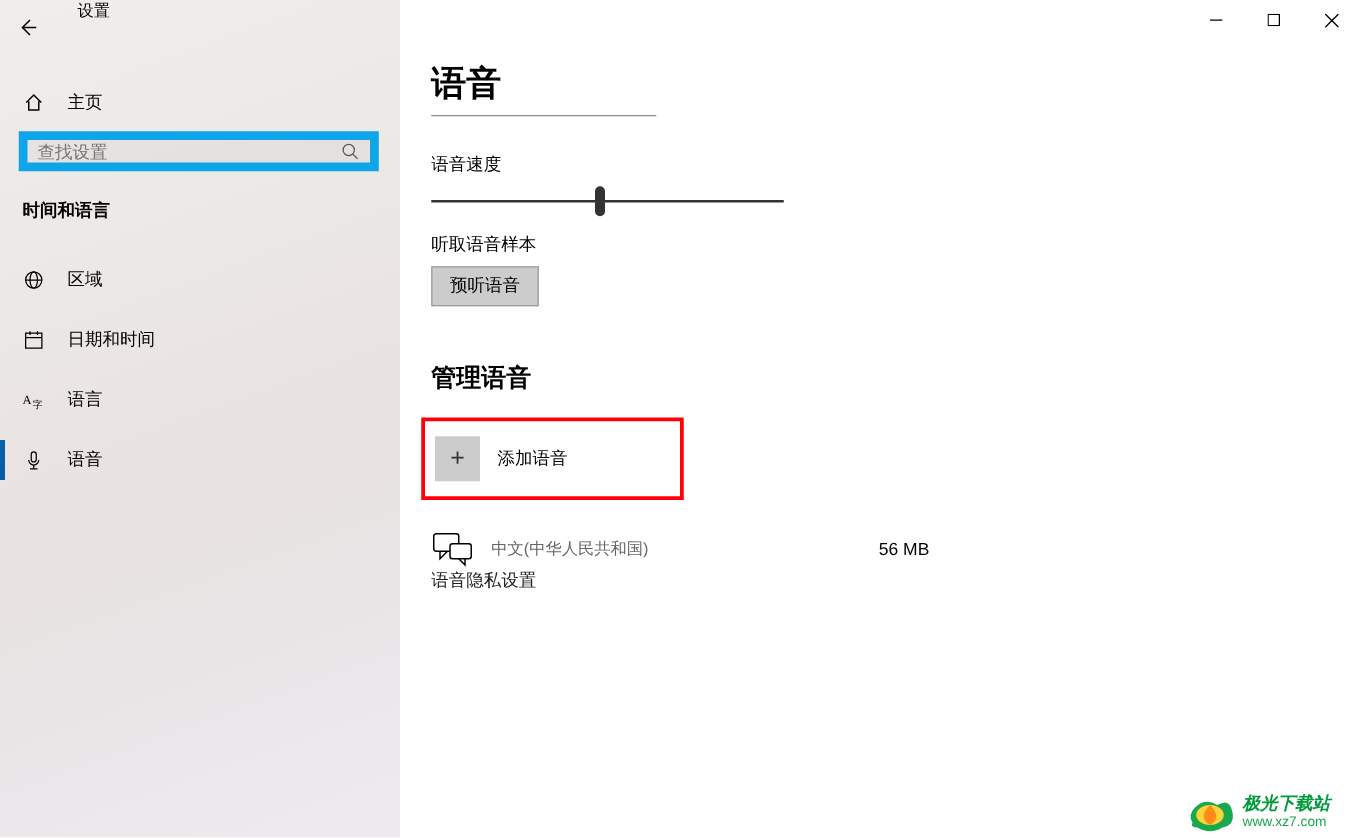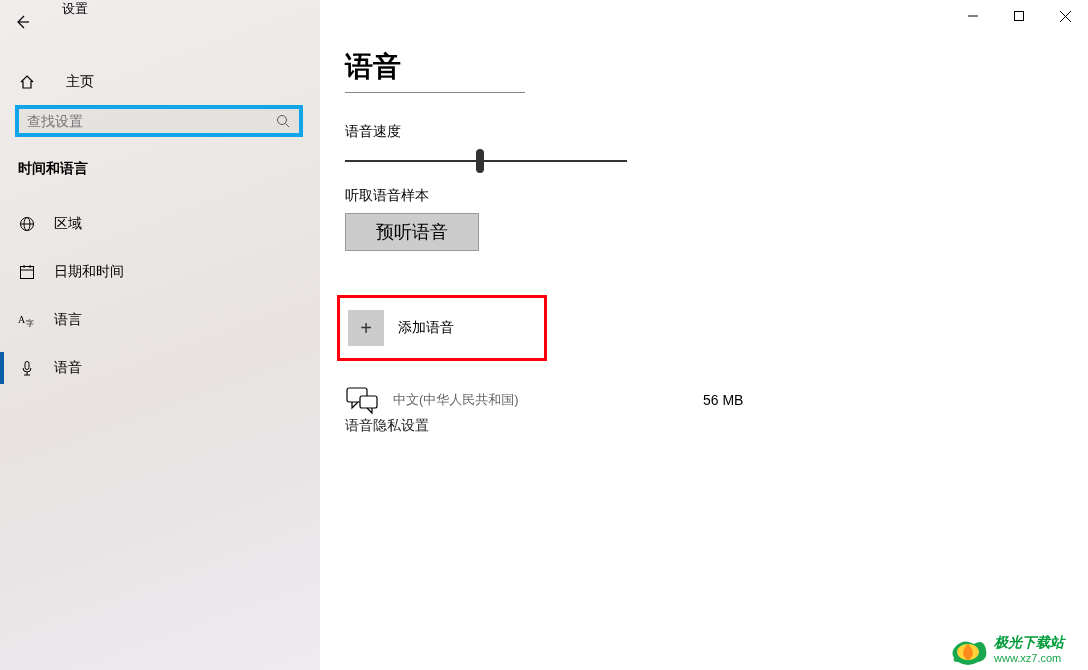--- a/index.html
+++ b/index.html
@@ -56,34 +56,34 @@
     color: #000;
   }
   .winctrl .close { font-size: 13px; }
 
   .home-row {
     position: absolute;
     left: 18px;
     top: 64px;
     display: flex;
     align-items: center;
-    gap: 30px;
+    gap: 18px;
     height: 36px;
     width: 280px;
   }
   .home-row .icon { width: 18px; display:flex; align-items:center; justify-content:center; }
   .home-row .label { font-size: 14px; }
 
   .search-box {
     position: absolute;
     left: 15px;
     top: 105px;
     width: 288px;
     height: 32px;
-    border: 4px solid #0ea5e9;
+    border: 7px solid #0ea5e9;
     background: rgba(0,0,0,0.03);
     display: flex;
     align-items: center;
     padding: 0 8px;
   }
   .search-box input {
     flex: 1;
     border: none;
     background: transparent;
     outline: none;
@@ -168,22 +168,22 @@
     width: 8px;
     height: 24px;
     background: #333;
     border-radius: 4px;
     transform: translate(-50%, -50%);
   }
   .preview-btn {
     display: inline-block;
     background: #ccc;
     border: 1px solid #999;
-    padding: 6px 30px;
-    font-size: 18px;
+    padding: 6px 14px;
+    font-size: 14px;
     margin-bottom: 44px;
   }
   .section-heading {
     font-size: 20px;
     font-weight: 600;
     margin-bottom: 18px;
   }
   .highlight-box {
     border: 3px solid #ff0008;
     width: 210px;
@@ -359,20 +359,21 @@
 
   <div class="setting-label">语音速度</div>
   <div class="slider-wrap">
     <div class="slider-track"></div>
     <div class="slider-thumb"></div>
   </div>
 
   <div class="setting-label">听取语音样本</div>
   <div class="preview-btn">预听语音</div>
 
+  <div class="section-heading">管理语音</div>
 
   <div class="highlight-box">
     <div class="add-voice">
       <div class="plus-tile">+</div>
       <span>添加语音</span>
     </div>
   </div>
 
 
   <div class="voice-pack">

